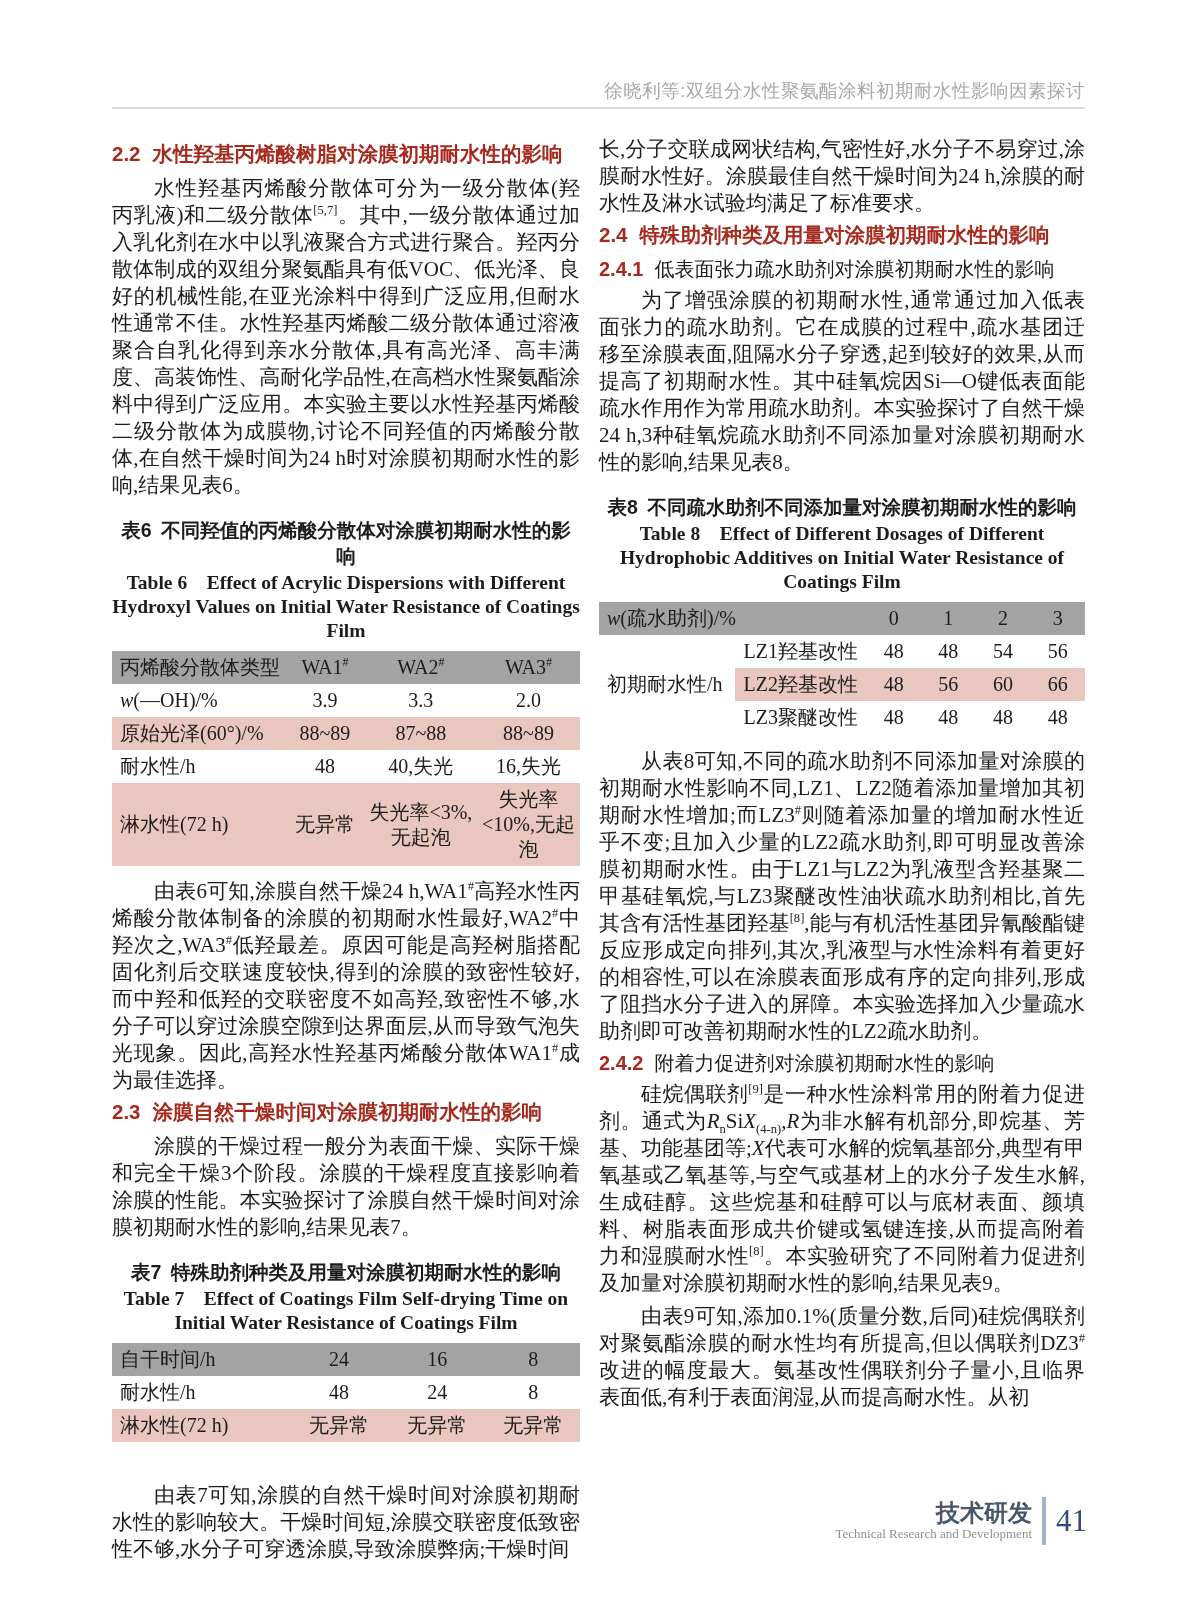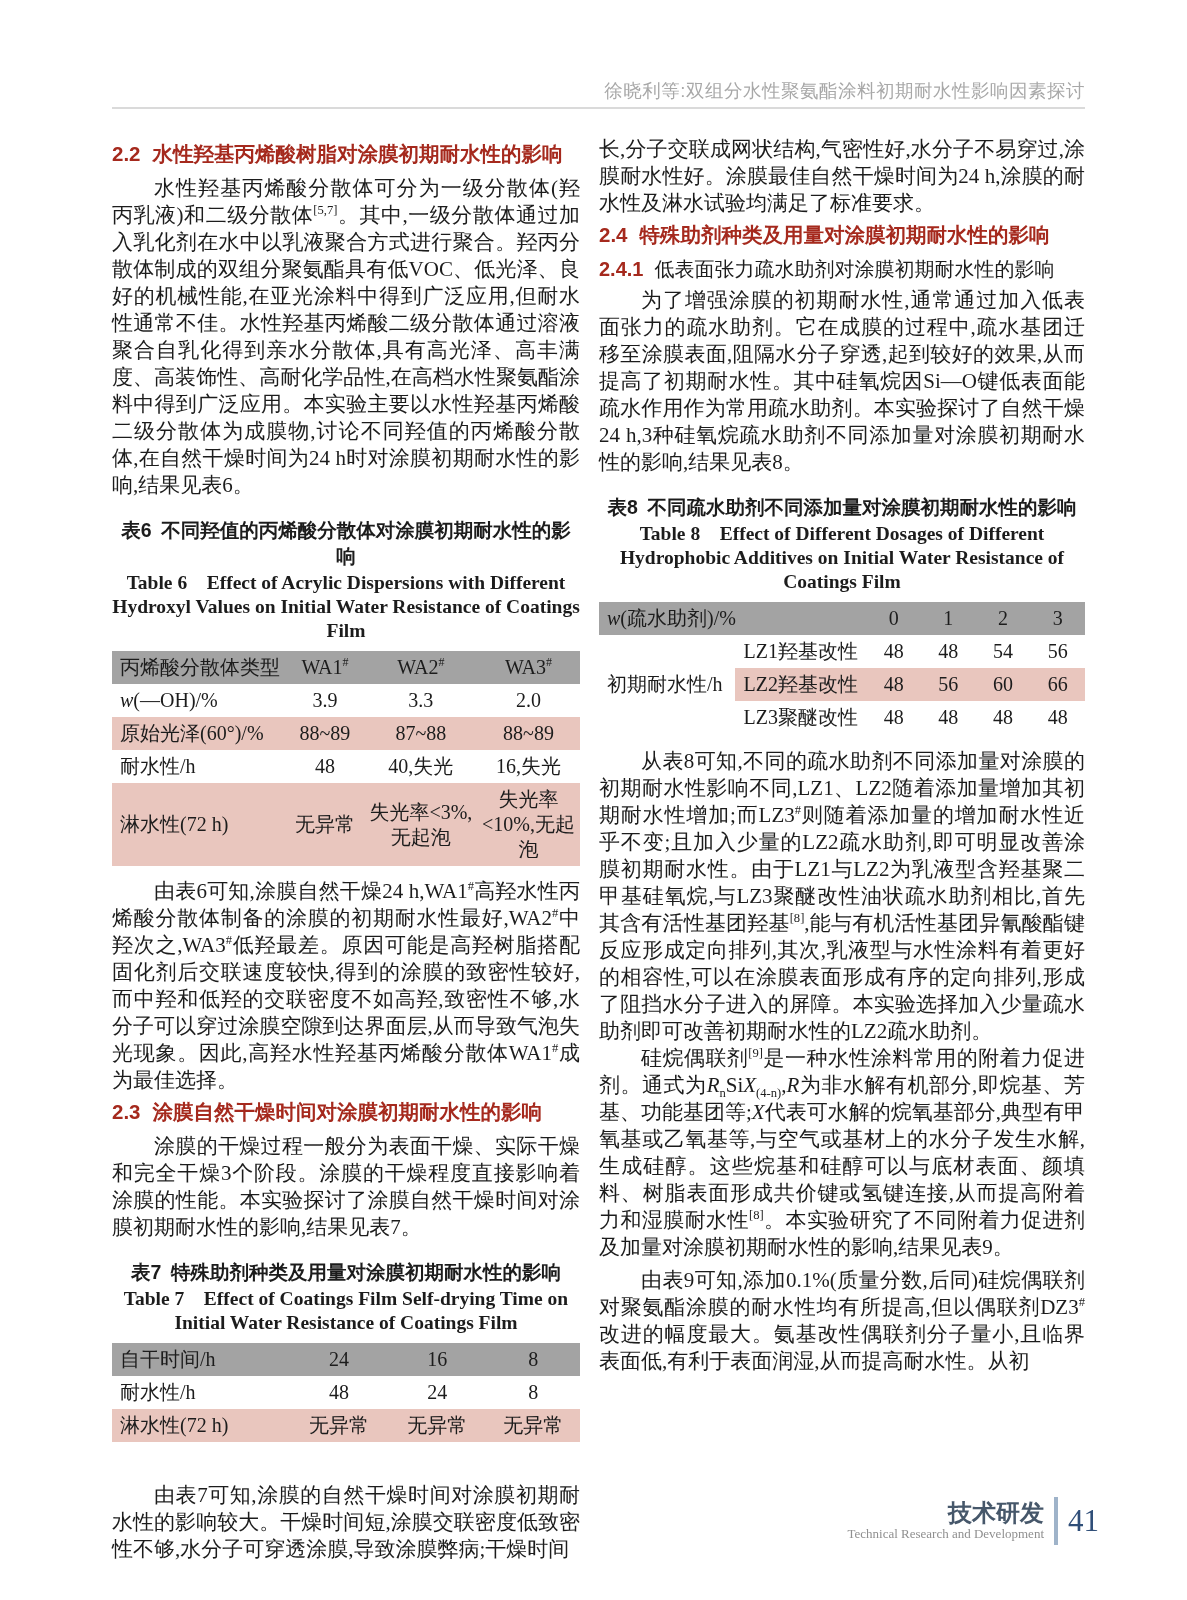--- a/index.html
+++ b/index.html
@@ -27,21 +27,21 @@
           font-size:19.5px;text-align:center;line-height:26px;margin-top:18px;}
   .cap-en{font-weight:bold;font-size:19.5px;text-align:center;line-height:24px;margin:2px 0 8px;}
   table.tbl{width:100%;border-collapse:collapse;font-size:20px;margin-bottom:12px;}
   .tbl td{text-align:center;vertical-align:middle;padding:4px 3px;line-height:25px;}
   .tbl td.lbl{text-align:left;padding-left:8px;}
   .tbl tr.dark{background:#a3a3a3;}
   .tbl tr.light{background:#e9c6be;}
   .tbl td.white{background:#ffffff;}
   sup{font-size:60%;vertical-align:super;line-height:0;margin-top:30px;}
   sub{font-size:60%;vertical-align:sub;line-height:0;}
-  .footer{position:absolute;top:1497px;right:88px;display:flex;align-items:center;gap:10px;}
+  .footer{position:absolute;top:1497px;right:100px;display:flex;align-items:center;gap:10px;}
   .footer .labels{text-align:right;}
   .footer .zh{font-family:"Liberation Sans","DejaVu Sans",sans-serif;font-weight:bold;
               font-size:24px;color:#46576a;line-height:26px;}
   .footer .en{font-size:13px;color:#8f8f8f;line-height:16px;}
   .footer .bar{width:4px;height:48px;background:#9fb3c9;}
   .footer .num{font-size:31px;color:#2f4e78;line-height:48px;}
 </style>
 </head>
 <body>
 
@@ -205,20 +205,24 @@
           <td>48</td>
           <td>48</td>
           <td>48</td>
           <td>48</td>
         </tr>
       </tbody>
         </table>
 
       <p class="para mt-sm">从表8可知,不同的疏水助剂不同添加量对涂膜的初期耐水性影响不同,LZ1、LZ2随着添加量增加其初期耐水性增加;而LZ3<sup>#</sup>则随着添加量的增加耐水性近乎不变;且加入少量的LZ2疏水助剂,即可明显改善涂膜初期耐水性。由于LZ1与LZ2为乳液型含羟基聚二甲基硅氧烷,与LZ3聚醚改性油状疏水助剂相比,首先其含有活性基团羟基<sup>[8]</sup>,能与有机活性基团异氰酸酯键反应形成定向排列,其次,乳液型与水性涂料有着更好的相容性,可以在涂膜表面形成有序的定向排列,形成了阻挡水分子进入的屏障。本实验选择加入少量疏水助剂即可改善初期耐水性的LZ2疏水助剂。</p>
 
+      <div class="h2">
+        <span class="num">2.4.2</span>
+        <span class="txt">附着力促进剂对涂膜初期耐水性的影响</span>
+      </div>
 
       <p class="para">硅烷偶联剂<sup>[9]</sup>是一种水性涂料常用的附着力促进剂。通式为<i>R</i><sub>n</sub>Si<i>X</i><sub>(4-n)</sub>,<i>R</i>为非水解有机部分,即烷基、芳基、功能基团等;<i>X</i>代表可水解的烷氧基部分,典型有甲氧基或乙氧基等,与空气或基材上的水分子发生水解,生成硅醇。这些烷基和硅醇可以与底材表面、颜填料、树脂表面形成共价键或氢键连接,从而提高附着力和湿膜耐水性<sup>[8]</sup>。本实验研究了不同附着力促进剂及加量对涂膜初期耐水性的影响,结果见表9。</p>
 
       <p class="para mt-xs">由表9可知,添加0.1%(质量分数,后同)硅烷偶联剂对聚氨酯涂膜的耐水性均有所提高,但以偶联剂DZ3<sup>#</sup>改进的幅度最大。氨基改性偶联剂分子量小,且临界表面低,有利于表面润湿,从而提高耐水性。从初</p>
     </div>
   </div>
 
   <div class="footer">
     <div class="labels">
       <div class="zh">技术研发</div>

